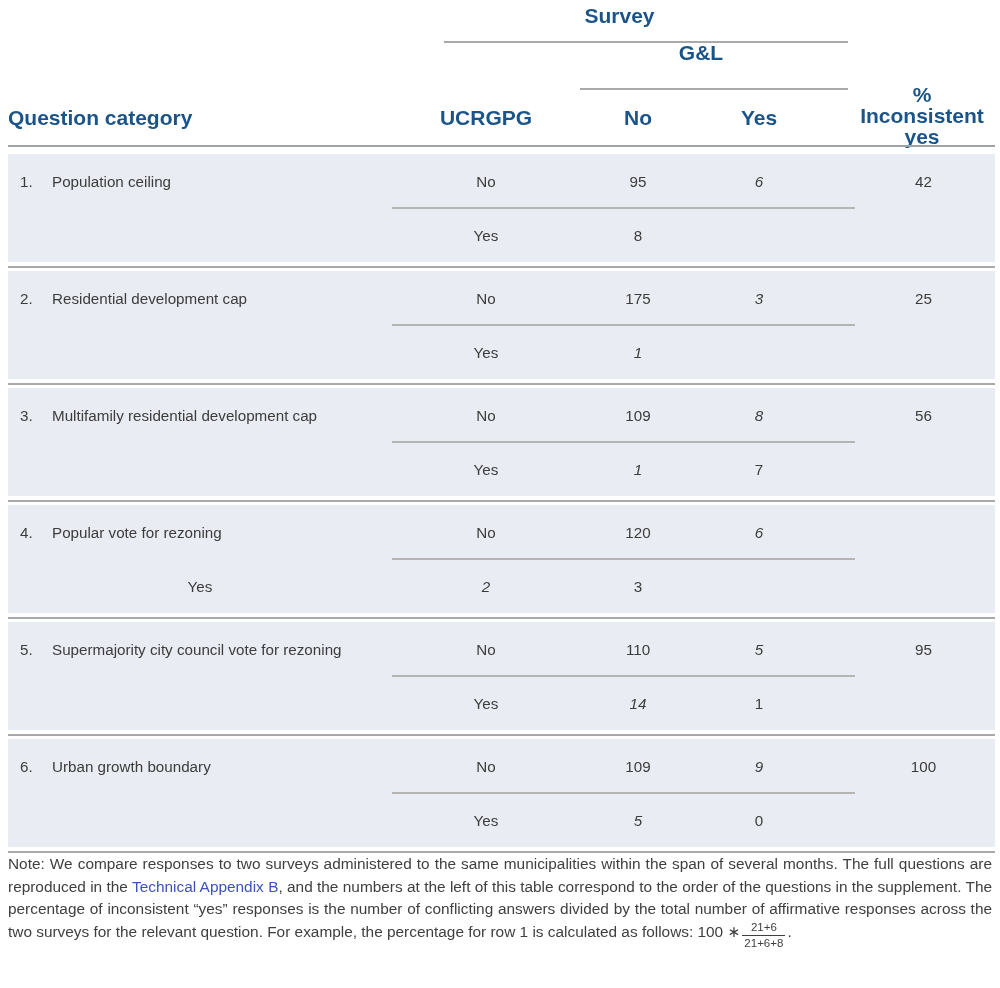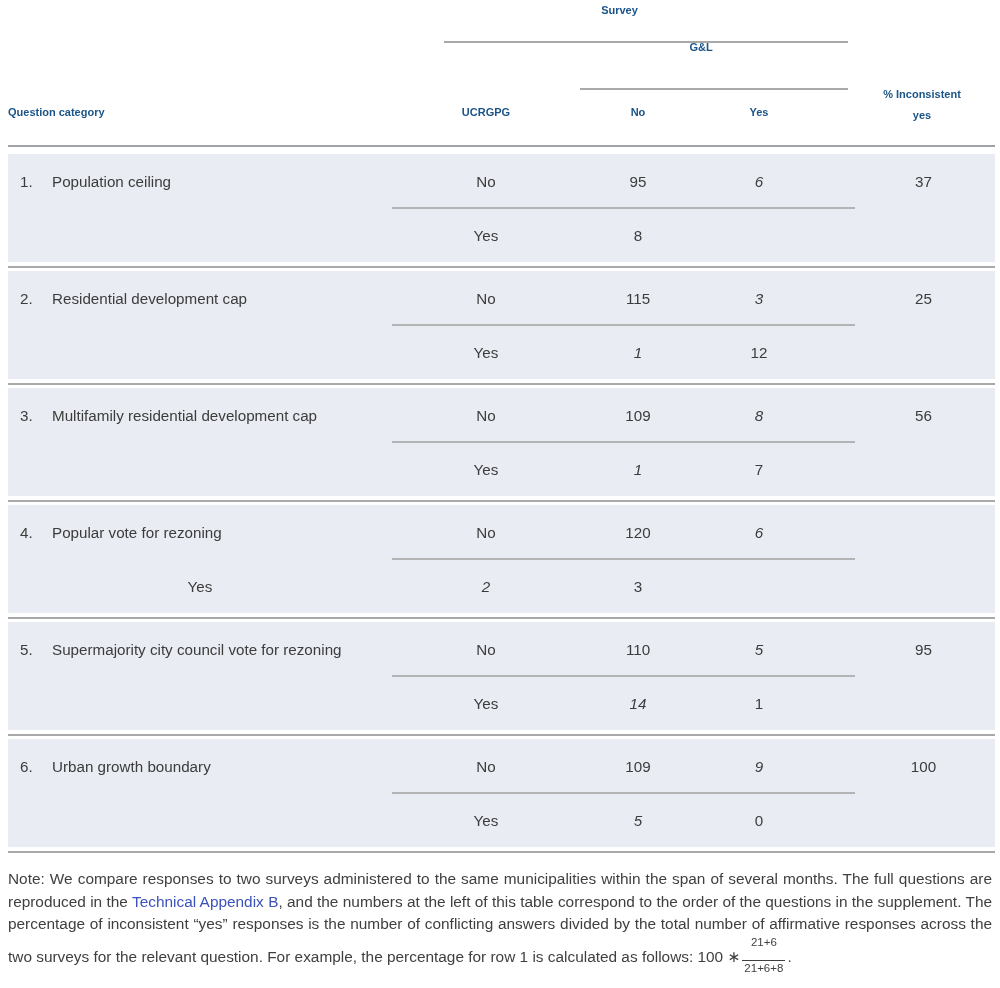--- a/index.html
+++ b/index.html
@@ -16,21 +16,21 @@
   .page{
     position:relative;
     width:1000px;height:988px;
     background:#fff;
     font-family:"Liberation Sans","DejaVu Sans",sans-serif;
     color:var(--body_text);
     overflow:hidden;
   }
   
   .thead{position:relative;height:150px;}
-  .h-abs{position:absolute;color:var(--header_blue);font-weight:bold;font-size:11px;}
+  .h-abs{position:absolute;color:var(--header_blue);font-weight:bold;font-size:21px;}
   .h-center{text-align:center;}
   .h-line{position:absolute;height:2px;background:var(--line_gray);}
   .pct-head{line-height:21px;}
   .head-bottom{position:absolute;left:8px;right:5px;top:145px;height:2px;background:#9FA3A9;}
   
   .tbody{margin:0 5px 0 8px;padding-top:4px;}
   .band{
     position:relative;
     display:grid;
     grid-template-columns:384px 188px 116px 126px 1fr;
@@ -42,32 +42,32 @@
   .cell.q{justify-content:flex-start;padding-left:12px;}
   .qnum{display:inline-block;width:32px;}
   .cell.pct{padding-left:30px;}
   .italic{font-style:italic;}
   .subsep{position:absolute;left:384px;top:53px;width:463px;height:1.5px;background:var(--subline_gray);}
   .bandsep{height:9px;display:flex;align-items:center;}
   .bandsep .ln{height:2px;width:100%;background:var(--line_gray);}
   .bottomline{height:2px;background:var(--line_gray);margin-top:4px;}
   
   .note{
-    margin:15px 8px 0 8px;
+    margin:0 8px 0 8px;
     font-size:15.4px;
     line-height:22.5px;
     color:var(--note_text);
     text-align:justify;
   }
   .note a{color:var(--link_blue);text-decoration:none;cursor:pointer;}
   .frac{
     display:inline-block;vertical-align:-0.85em;text-align:center;
     font-size:11.5px;line-height:1.15;margin:0 2px;
   }
-  .frac .num{display:block;border-bottom:1px solid var(--note_text);padding:0 2px 11px 2px;text-align:center;}
+  .frac .num{display:block;border-bottom:1px solid var(--note_text);padding:0 2px 1px 2px;text-align:center;}
   .frac .den{display:block;padding:1px 2px 0 2px;}
 </style>
 </head>
 <body>
 
 <div class="page">
 
   <div class="thead">
     <div class="h-abs h-center" style="left:392px;top:4px;width:455px;">Survey</div>
     <div class="h-line" style="left:444px;top:41px;width:404px;"></div>
@@ -91,44 +91,43 @@
   <div class="tbody">
 
     <div class="band">
       <div class="cell q">
         <span class="qnum">1.</span>
         <span>Population ceiling</span>
       </div>
       <div class="cell">No</div>
       <div class="cell">95</div>
       <div class="cell italic">6</div>
-      <div class="cell pct">37</div>
+      <div class="cell pct">42</div>
       <div class="cell q"></div>
       <div class="cell">Yes</div>
       <div class="cell">8</div>
       <div class="cell pct"></div>
       <div class="subsep"></div>
     </div>
     <div class="bandsep">
         <div class="ln"></div>
       </div>
 
     <div class="band">
       <div class="cell q">
         <span class="qnum">2.</span>
         <span>Residential development cap</span>
       </div>
       <div class="cell">No</div>
-      <div class="cell">115</div>
+      <div class="cell">175</div>
       <div class="cell italic">3</div>
       <div class="cell pct">25</div>
       <div class="cell q"></div>
       <div class="cell">Yes</div>
       <div class="cell italic">1</div>
-      <div class="cell">12</div>
       <div class="cell pct"></div>
       <div class="subsep"></div>
     </div>
     <div class="bandsep">
         <div class="ln"></div>
       </div>
 
     <div class="band">
       <div class="cell q">
         <span class="qnum">3.</span>

